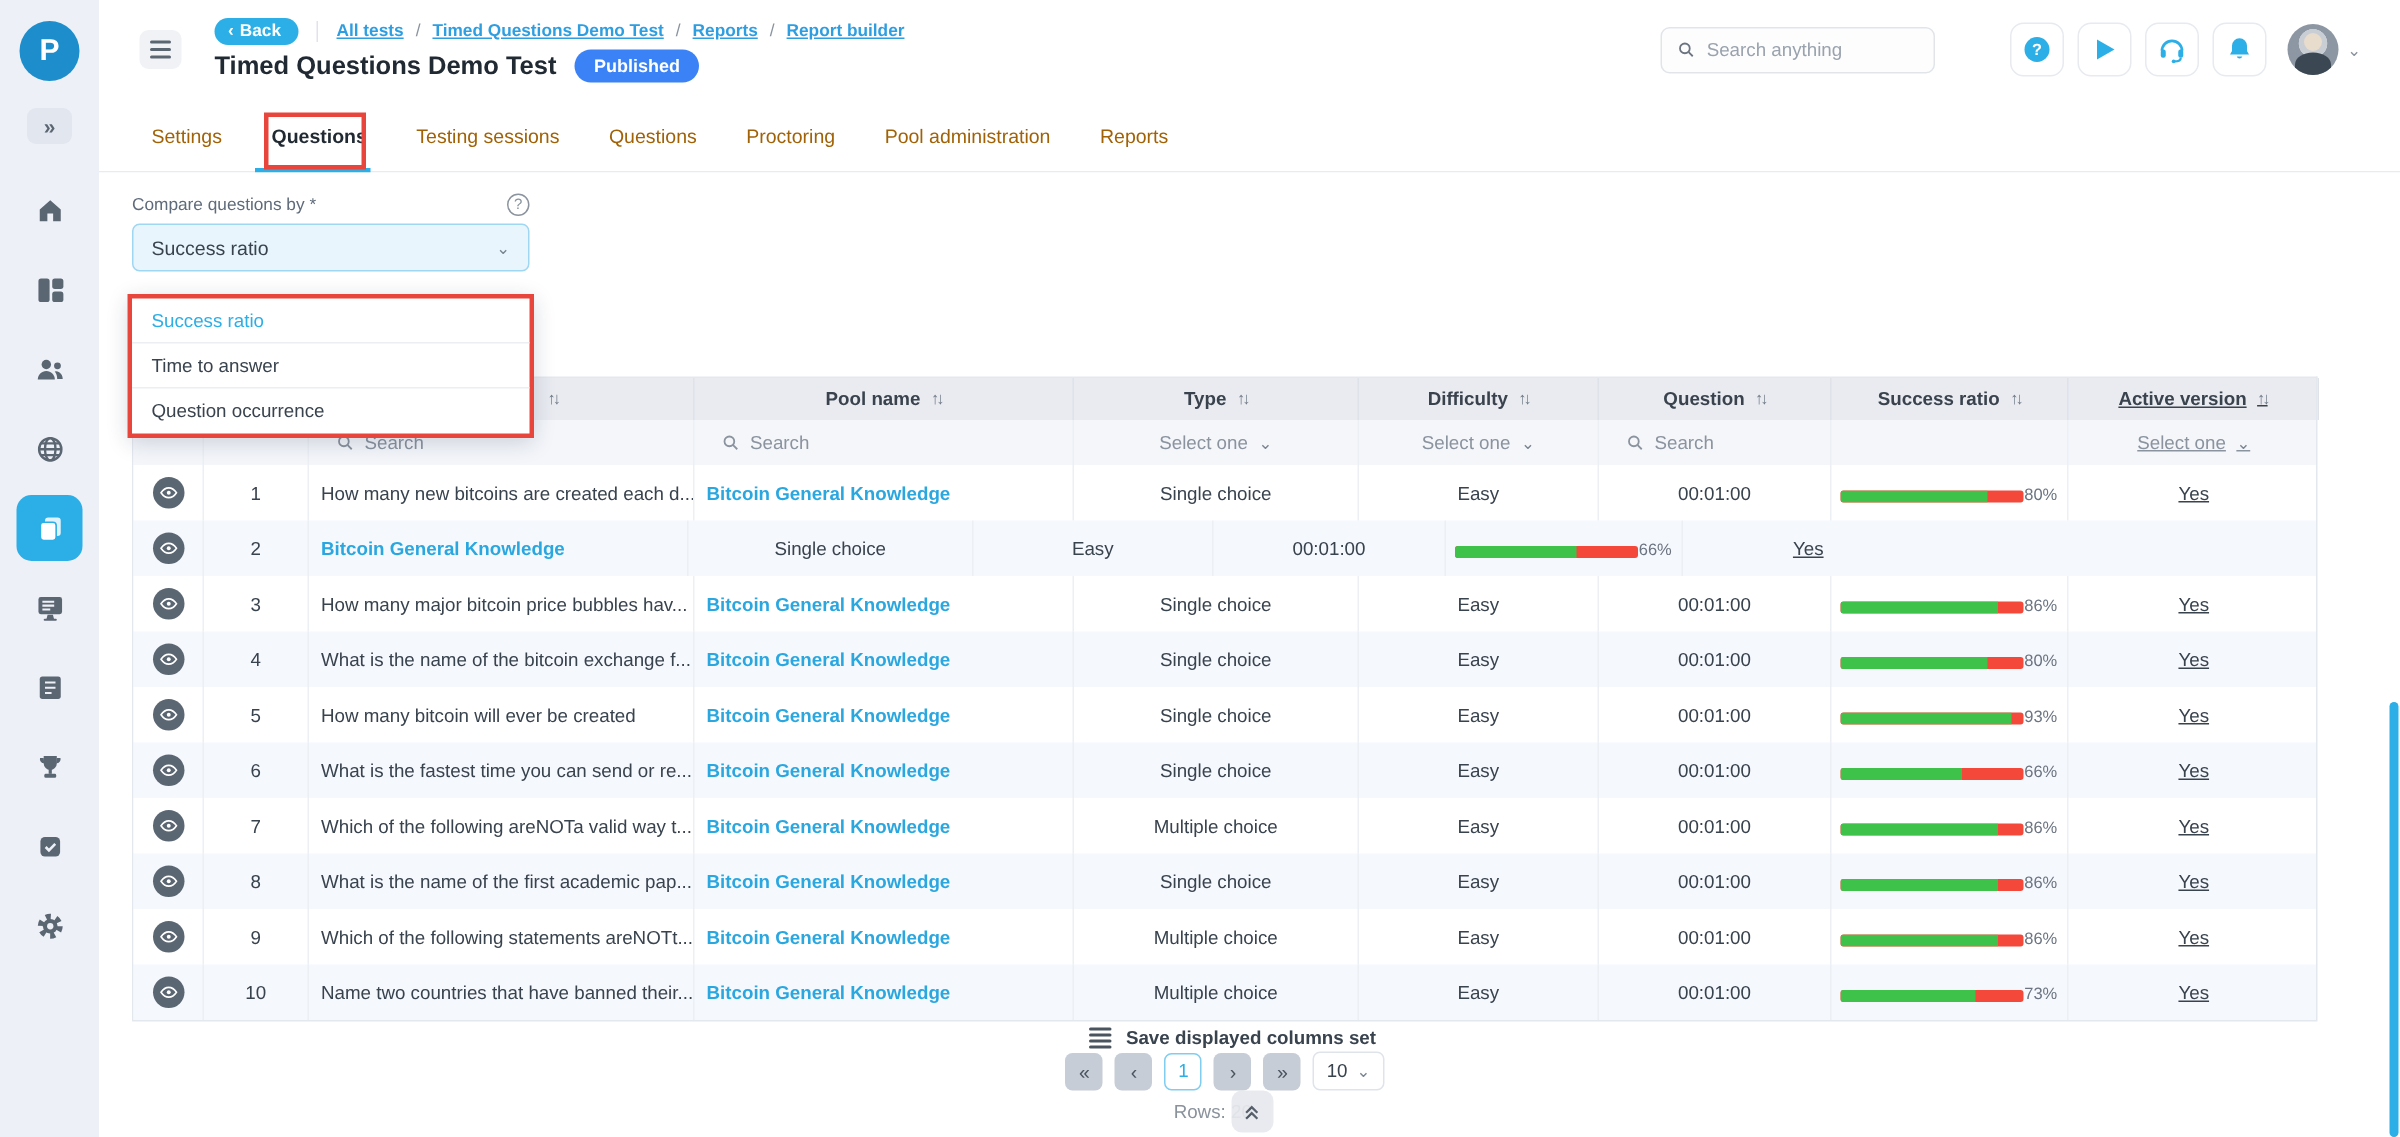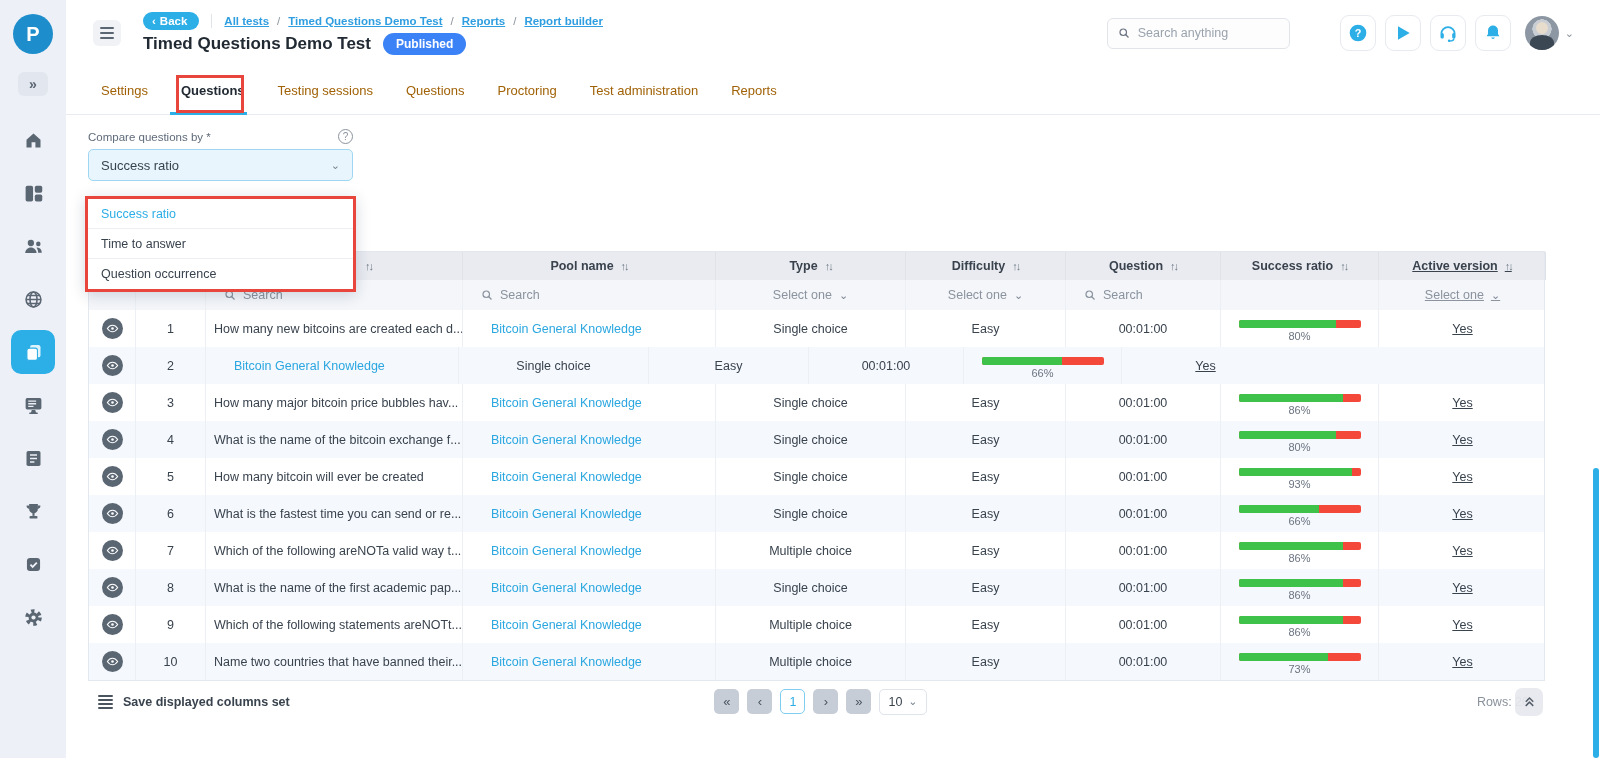--- a/index.html
+++ b/index.html
@@ -88,35 +88,35 @@
   .thead { height:28px; background:#e9ebf1; }
   .thead .th { color:#3a434d; font-weight:bold; gap:7px; border-right:1px solid #dfe2e9; }
   .sort { font-weight:normal; font-size:11px; color:#6f7a86; letter-spacing:-2px; }
   .frow { height:30px; background:#f4f6fa; }
   .frow .td { color:#8a939e; gap:7px; }
   .frow .td.left { justify-content:flex-start; padding-left:18px; }
   .drow { height:37px; background:#fff; }
   .drow:nth-child(even) { background:#f5f8fd; }
   .c-eye { width:47px; } .c-num { width:70px; } .c-q { width:257px; justify-content:flex-start; padding-left:8px; }
   .c-pool { width:253px; justify-content:flex-start; padding-left:8px; } .c-type { width:190px; }
-  .c-diff { width:160px; } .c-dur { width:155px; } .c-succ { width:158px; flex-direction:column; justify-content:center; }
+  .c-diff { width:160px; } .c-dur { width:155px; } .c-succ { width:158px; flex-direction:row; justify-content:center; }
   .c-act { width:167px;text-decoration:underline; }
   .th.c-q { justify-content:flex-start; padding-left:152px; }
   .eyebtn { width:21px; height:21px; border-radius:50%; background:#5b6673; display:flex;
     align-items:center; justify-content:center; cursor:pointer; }
   .eyebtn svg { width:13px; height:13px; }
-  .pool-link { color:#2ba7e0; font-weight:normal; cursor:pointer; text-decoration:none;margin-left:20px; }
+  .pool-link { color:#2ba7e0; font-weight:bold; cursor:pointer; text-decoration:none; }
   .bar { width:122px; height:8px; background:#f4483a; border-radius:2px; overflow:hidden; margin-top:4px; }
   .bar-fill { height:100%; background:#3fc24a; }
   .bar-label { font-size:11px; color:#6b7480; margin-top:2px; }
   .mag { width:12px; height:12px; }
 
   
   .table-footer { margin-left:22px; width:1457px; border-top:1px solid #e3e7ee; height:40px;
-    display:flex; align-items:center; padding-top:2px; }
+    display:flex; align-items:center; padding-top:2px;flex-direction:column; }
   .tf-left { flex:1; display:flex; align-items:center; gap:10px; padding-left:10px; }
   .save-icon i { display:block; width:15px; height:2px; background:#4a545f; margin:2px 0; border-radius:1px; }
   .save-label { font-size:12.5px; font-weight:bold; color:#39434e; cursor:pointer; }
   .tf-center { display:flex; align-items:center; gap:8px; }
   .pgbtn { width:25px; height:25px; border-radius:5px; background:#c6cdd7; color:#4a545f; font-size:13px;
     display:flex; align-items:center; justify-content:center; cursor:pointer; }
   .pgcur { width:25px; height:25px; border-radius:5px; background:#fff; border:1px solid #7fcdf0;
     color:#2caee6; font-size:12.5px; display:flex; align-items:center; justify-content:center; cursor:pointer; }
   .pgsize { height:26px; border:1px solid #dfe3ea; border-radius:5px; background:#fff; padding:0 8px;
     font-size:12.5px; color:#39434e; display:flex; align-items:center; gap:6px; cursor:pointer; }
@@ -273,21 +273,21 @@
       <div class="avatar"></div>
       <span class="av-chev">⌄</span>
     </header>
 
     <nav class="tabs">
       <span class="tab">Settings</span>
       <span class="tab active">Questions</span>
       <span class="tab">Testing sessions</span>
       <span class="tab">Questions</span>
       <span class="tab">Proctoring</span>
-      <span class="tab">Test administration</span>
+      <span class="tab">Pool administration</span>
       <span class="tab">Reports</span>
       <span class="tab-indicator"></span>
       <span class="annotation anno-tab"></span>
     </nav>
 
     <div class="content">
 
       <div class="compare-field">
         <div class="compare-label-row">
           <span class="compare-label">Compare questions by *</span>

